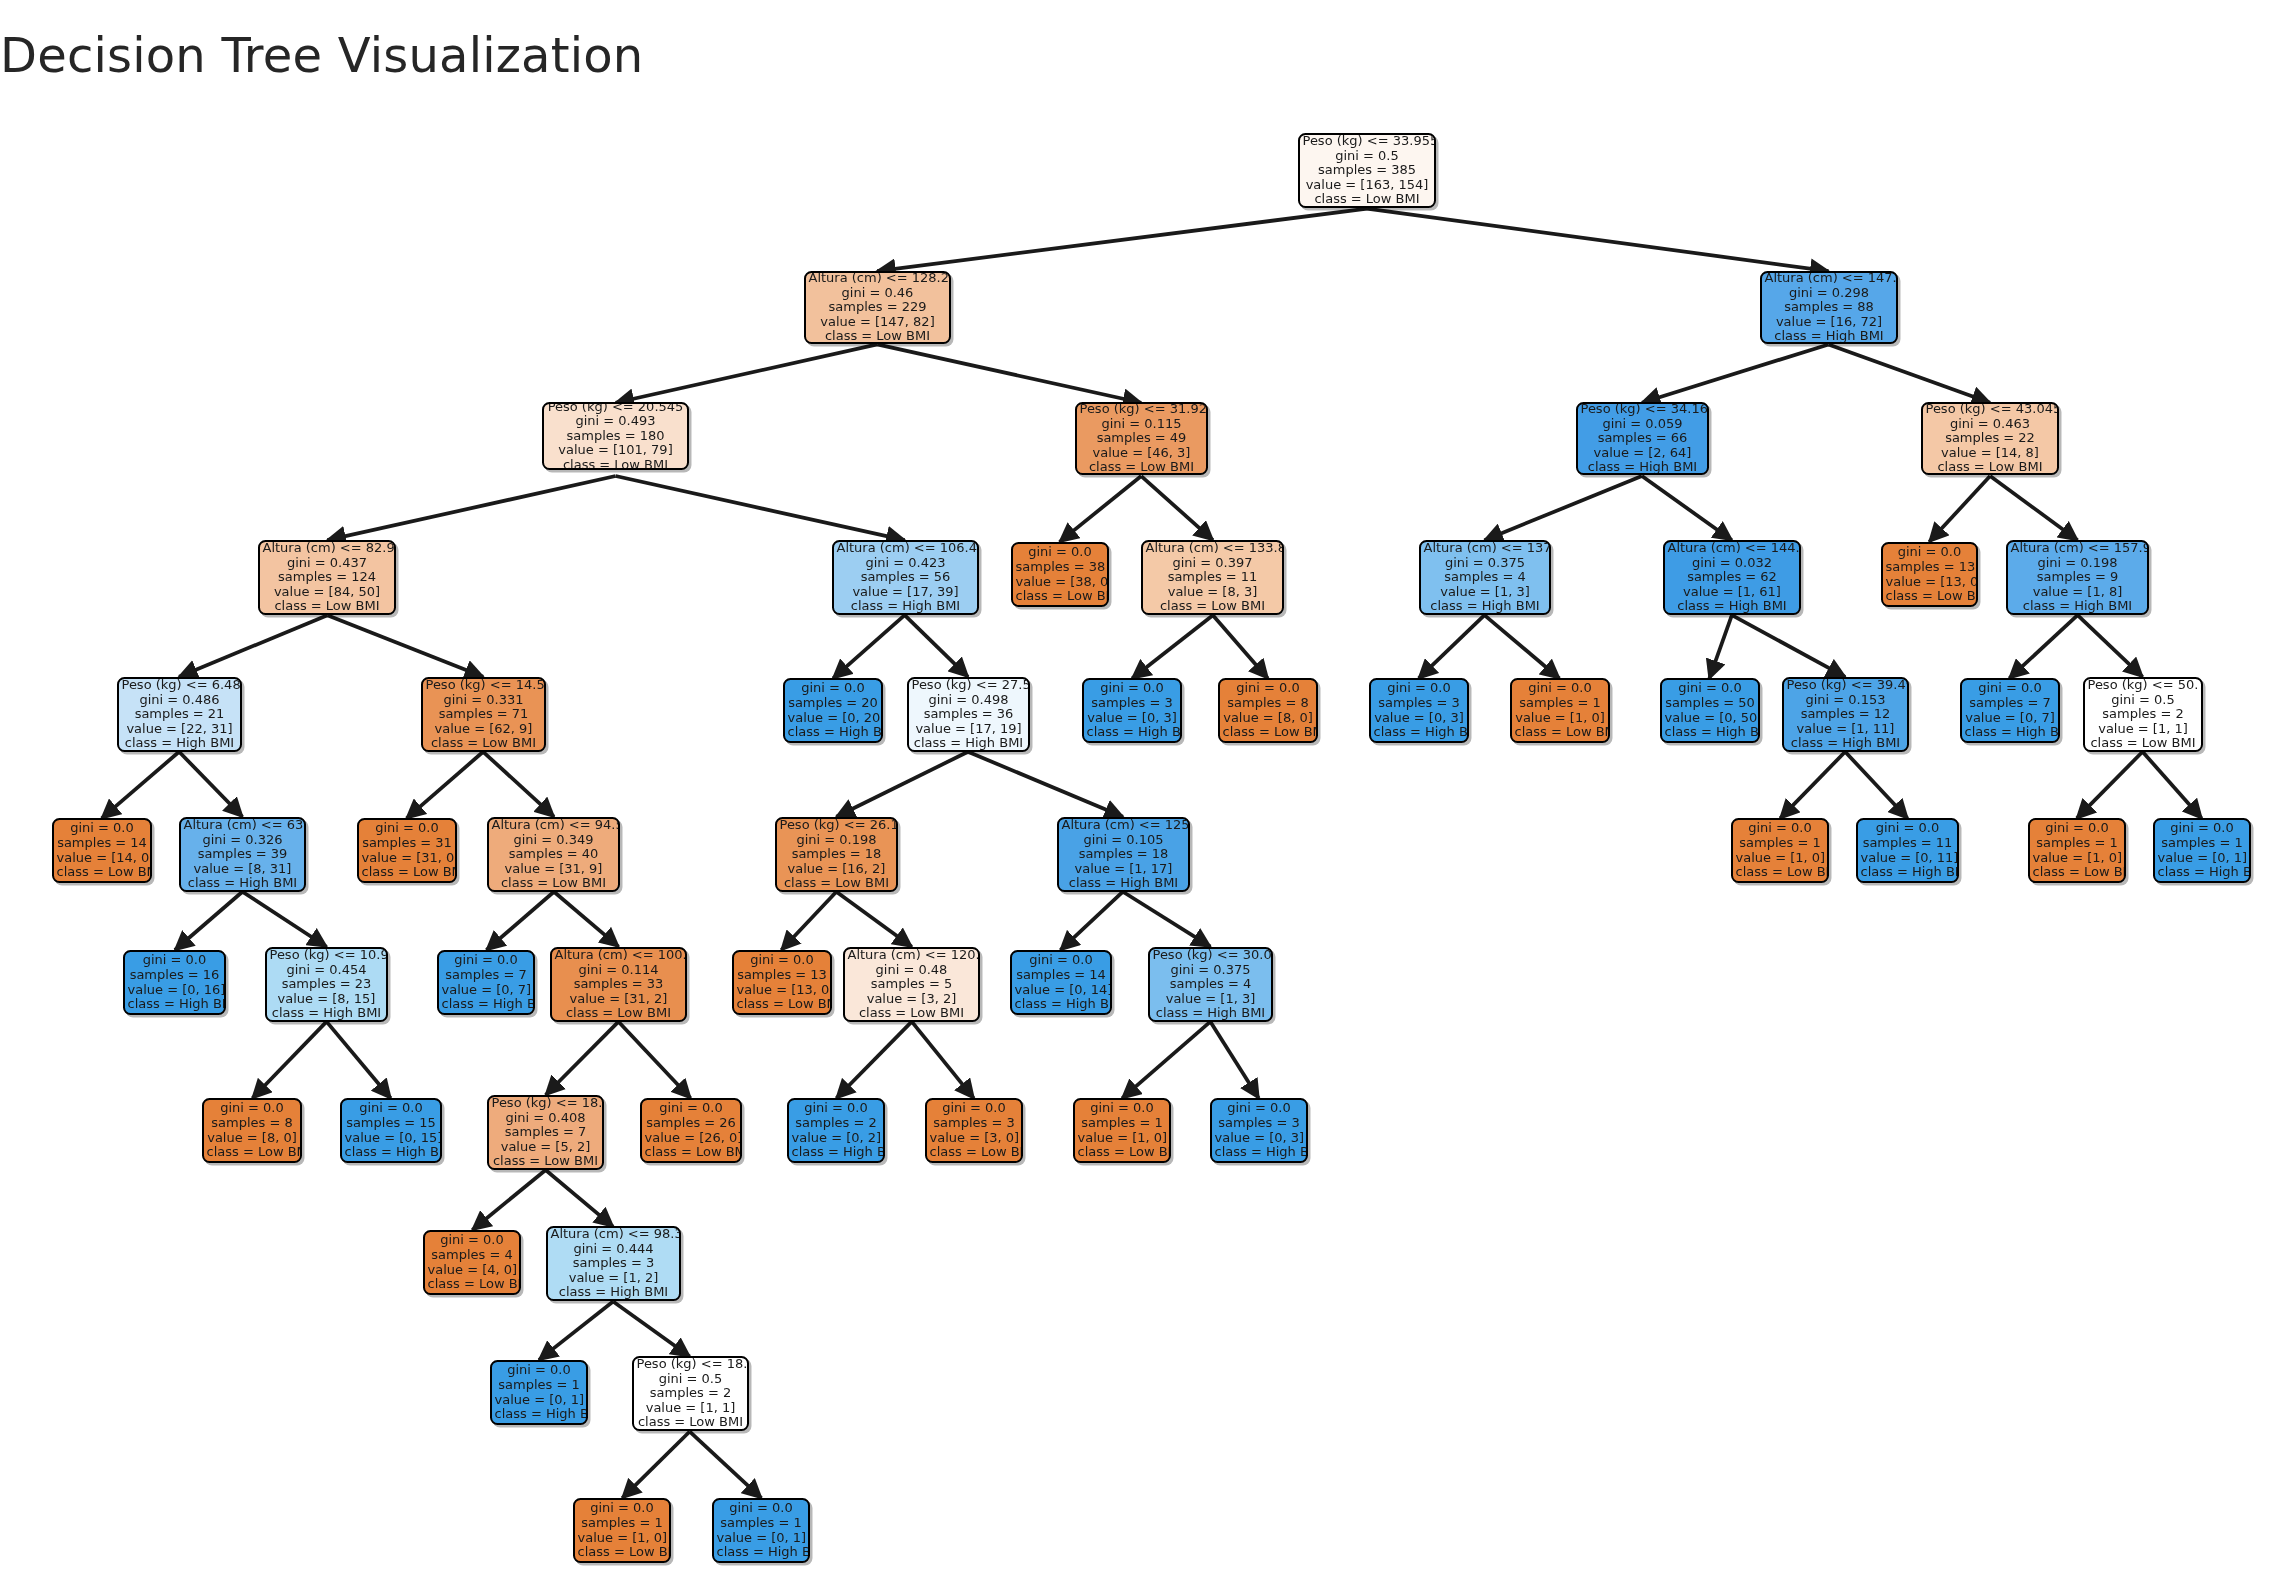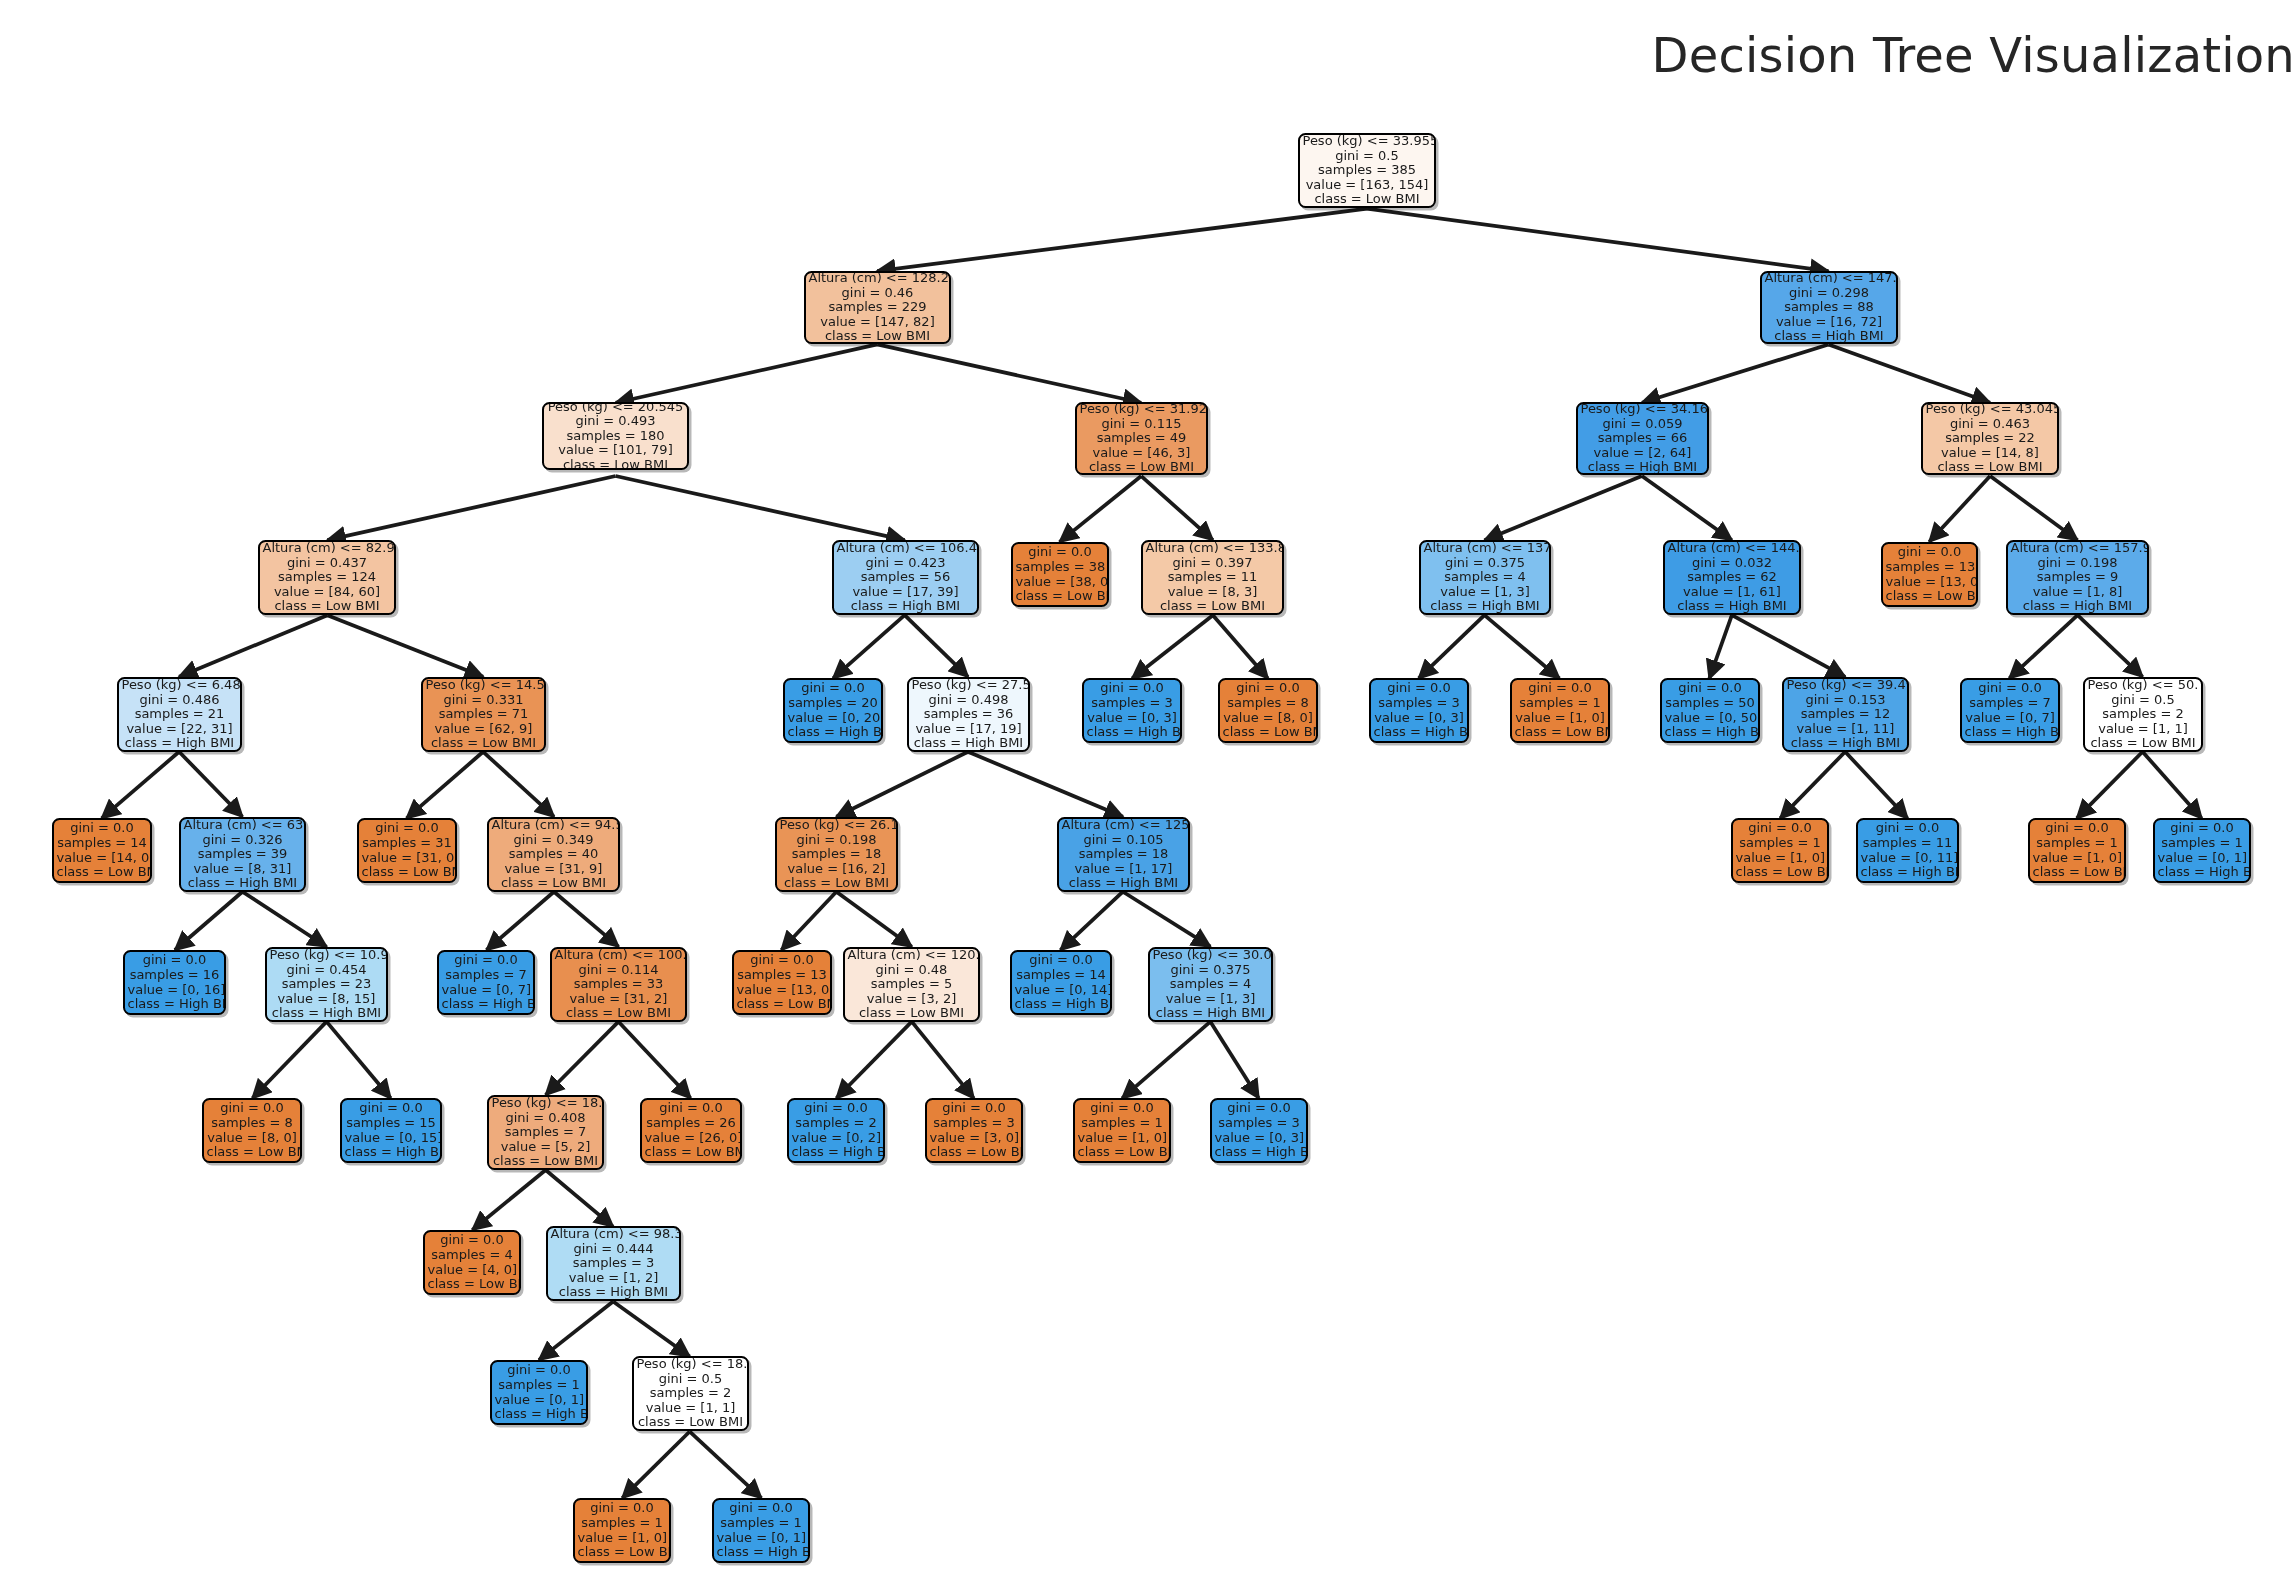--- a/index.html
+++ b/index.html
@@ -13,21 +13,21 @@
     height: 1596px;
     background: #ffffff;
     overflow: hidden;
     font-family: "DejaVu Sans", sans-serif;
   }
   #title {
     position: absolute;
     top: 27px;
     left: 0;
     width: 2295px;
-    text-align: right;
+    text-align: left;
     font-size: 48px;
     font-weight: 400;
     color: #262626;
     letter-spacing: 0.2px;
     font-family: "DejaVu Sans", sans-serif;
   }
   #edges {
     position: absolute;
     top: 0; left: 0;
     width: 2295px;
@@ -180,21 +180,21 @@
         <span class="ln">Peso (kg) &lt;= 43.045</span>
         <span class="ln">gini = 0.463</span>
         <span class="ln">samples = 22</span>
         <span class="ln">value = [14, 8]</span>
         <span class="ln">class = Low BMI</span>
       </div>
       <div class="node" style="left: 258px; top: 540px; width: 138px; height: 75px; background: rgb(243, 196, 161);">
         <span class="ln">Altura (cm) &lt;= 82.99</span>
         <span class="ln">gini = 0.437</span>
         <span class="ln">samples = 124</span>
-        <span class="ln">value = [84, 60]</span>
+        <span class="ln">value = [84, 50]</span>
         <span class="ln">class = Low BMI</span>
       </div>
       <div class="node" style="left: 832px; top: 540px; width: 147px; height: 75px; background: rgb(156, 206, 242);">
         <span class="ln">Altura (cm) &lt;= 106.425</span>
         <span class="ln">gini = 0.423</span>
         <span class="ln">samples = 56</span>
         <span class="ln">value = [17, 39]</span>
         <span class="ln">class = High BMI</span>
       </div>
       <div class="node" style="left: 1011px; top: 542px; width: 98px; height: 65px; background: rgb(229, 129, 57);">

